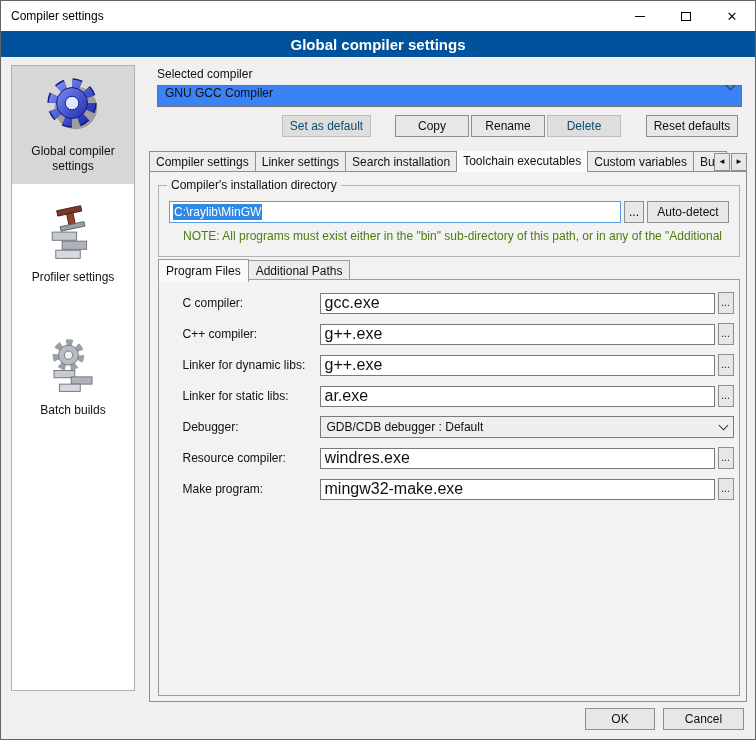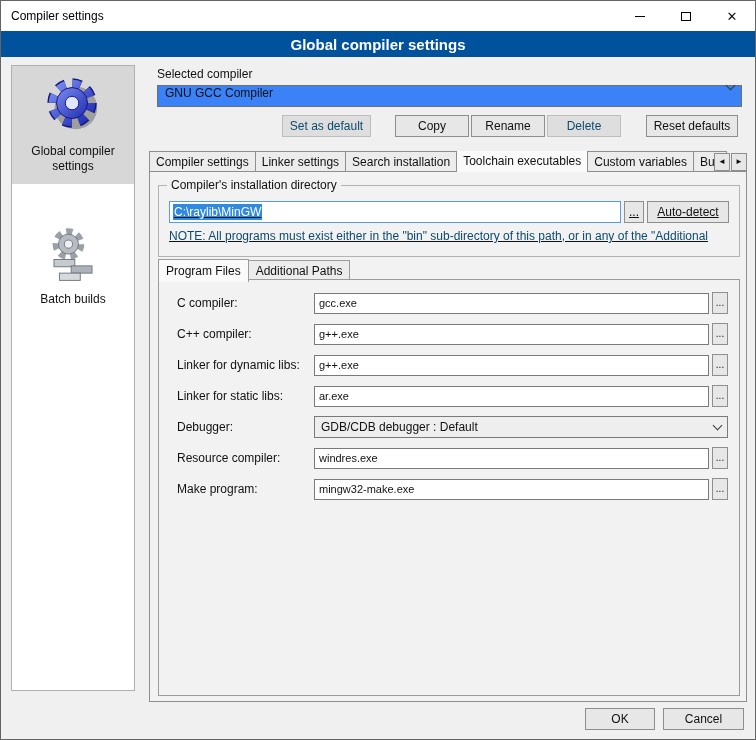--- a/index.html
+++ b/index.html
@@ -64,43 +64,43 @@
   .tab.active { background:#fafafa; padding-top:4px; padding-bottom:4px; position:relative; z-index:3; }
   .tab-arrows { position:absolute; right:0; top:96px; display:flex; z-index:4; }
   .tab-arrow { width:16px; height:18px; font-size:8px; line-height:16px; text-align:center;
                background:#e7e7e7; border:1px solid #8e8e8e; margin-left:1px; cursor:default; }
 
   
   .panel { position:absolute; left:0; top:114px; width:598px; height:531px;
            border:1px solid #8e8e8e; background:#f2f2f2; z-index:2; }
 
   .group { position:absolute; left:8px; right:6px; top:13px; height:72px;
-           border:1px solid #b3b3b3;text-decoration:underline; }
+           border:1px solid #b3b3b3; }
   .group-legend { position:absolute; top:-8px; left:8px; background:#f2f2f2; padding:0 4px; }
   .dir-row { display:flex; align-items:center; gap:3px; margin:15px 10px 0 10px; height:22px; }
   .dir-input { flex:1; height:22px; background:#fff; border:1px solid #569de5;
                display:flex; align-items:center; padding:0 3px; overflow:hidden; cursor:text; }
   .dir-sel { background:#308ae3; color:#fff; padding:1px 1px; white-space:nowrap; }
   .b-browse-dir { width:20px; flex:none; }
   .b-autodetect { width:82px; flex:none; }
-  .note { margin:6px 10px 0 10px; color:#0c4a6e; white-space:nowrap; overflow:hidden; }
+  .note { margin:6px 10px 0 24px; color:#4d7c0f; white-space:nowrap; overflow:hidden; }
 
   
   .subtabs { position:absolute; left:8px; top:88px; display:flex; align-items:center; height:20px; }
   .subtab { flex:none; white-space:nowrap; padding:3px 7px; background:#ececec;
             border:1px solid #9b9b9b; border-bottom:none; margin-right:-1px; cursor:default; }
   .subtab.active { background:#fafafa; padding-top:4px; padding-bottom:4px; position:relative; z-index:3; }
   .inner-panel { position:absolute; left:8px; right:6px; top:107px; height:417px;
                  border:1px solid #9b9b9b; background:#f2f2f2; z-index:2; }
 
-  .field-row { display:flex; align-items:center; margin:9px 0 0 18px; height:22px; }
+  .field-row { display:flex; align-items:center; margin:9px 0 0 18px; height:22px;justify-content:center; }
   .field-row.first { margin-top:12px; }
   .field-label { width:137px; flex:none; }
   .field-input { width:395px; height:21px; background:#fff; border:1px solid #7a7a7a;
-                 padding:0 4px; font-family:inherit; font-size:11px; color:#111; }
+                 padding:0 4px; font-family:inherit; font-size:16px; color:#111; }
   .field-browse { width:16px; height:22px; margin-left:3px; font-size:10px; padding:0; line-height:1; }
   .debugger-combo { width:414px; height:22px; background:#eeeeee; border:1px solid #7a7a7a;
                     display:flex; align-items:center; padding:0 6px; cursor:default; }
 
   
   .footer { position:absolute; right:11px; bottom:9px; display:flex; gap:8px;border-radius:10px; }
   .b-ok { width:70px; }
   .b-cancel { width:81px; }
 </style>
 </head>
@@ -142,20 +142,37 @@
             <circle cx="35" cy="35" r="22" fill="#1a1a1a" opacity="0.3"></circle>
             <circle cx="31" cy="30" r="19" fill="none" stroke="#15197a" stroke-width="13" stroke-dasharray="8 6.9"></circle>
             <circle cx="31" cy="30" r="19" fill="none" stroke="url(#gblue)" stroke-width="10" stroke-dasharray="8 6.9"></circle>
             <circle cx="31" cy="30" r="16" fill="url(#gblue)" stroke="#15197a"></circle>
             <circle cx="31" cy="30" r="7" fill="#dfe6ff" stroke="#15197a"></circle>
           </svg>
         </div>
         <div class="side-label">Global compiler settings</div>
       </div>
 
+      <div class="side-item profiler">
+        <div class="side-icon">
+          <svg width="58" height="58" viewBox="0 0 64 64">
+            <g transform="rotate(-12 32 20)">
+              <rect x="17" y="4" width="27" height="6" fill="#7a3a2a" stroke="#4a1f15"></rect>
+              <rect x="27" y="10" width="7" height="13" fill="#8a4534" stroke="#4a1f15"></rect>
+              <rect x="17" y="22" width="27" height="5" fill="#9aa0a8" stroke="#5c636b"></rect>
+            </g>
+            <g stroke="#6b7077">
+              <rect x="9" y="31" width="27" height="9" fill="#c7cbd1"></rect>
+              <rect x="20" y="41" width="27" height="9" fill="#aeb3ba"></rect>
+              <rect x="13" y="51" width="27" height="9" fill="#d6d9dd"></rect>
+            </g>
+          </svg>
+        </div>
+        <div class="side-label">Profiler settings</div>
+      </div>
 
       <div class="side-item batch">
         <div class="side-icon">
           <svg width="58" height="58" viewBox="0 0 64 64">
             <circle cx="27" cy="20" r="13" fill="none" stroke="#9aa0a8" stroke-width="9" stroke-dasharray="6.5 5.2"></circle>
             <circle cx="27" cy="20" r="11" fill="#b7bcc3" stroke="#6f757d"></circle>
             <circle cx="27" cy="20" r="4.5" fill="#eef0f3" stroke="#6f757d"></circle>
             <g stroke="#6b7077">
               <rect x="11" y="37" width="23" height="8" fill="#c7cbd1"></rect>
               <rect x="30" y="44" width="23" height="8" fill="#aeb3ba"></rect>

